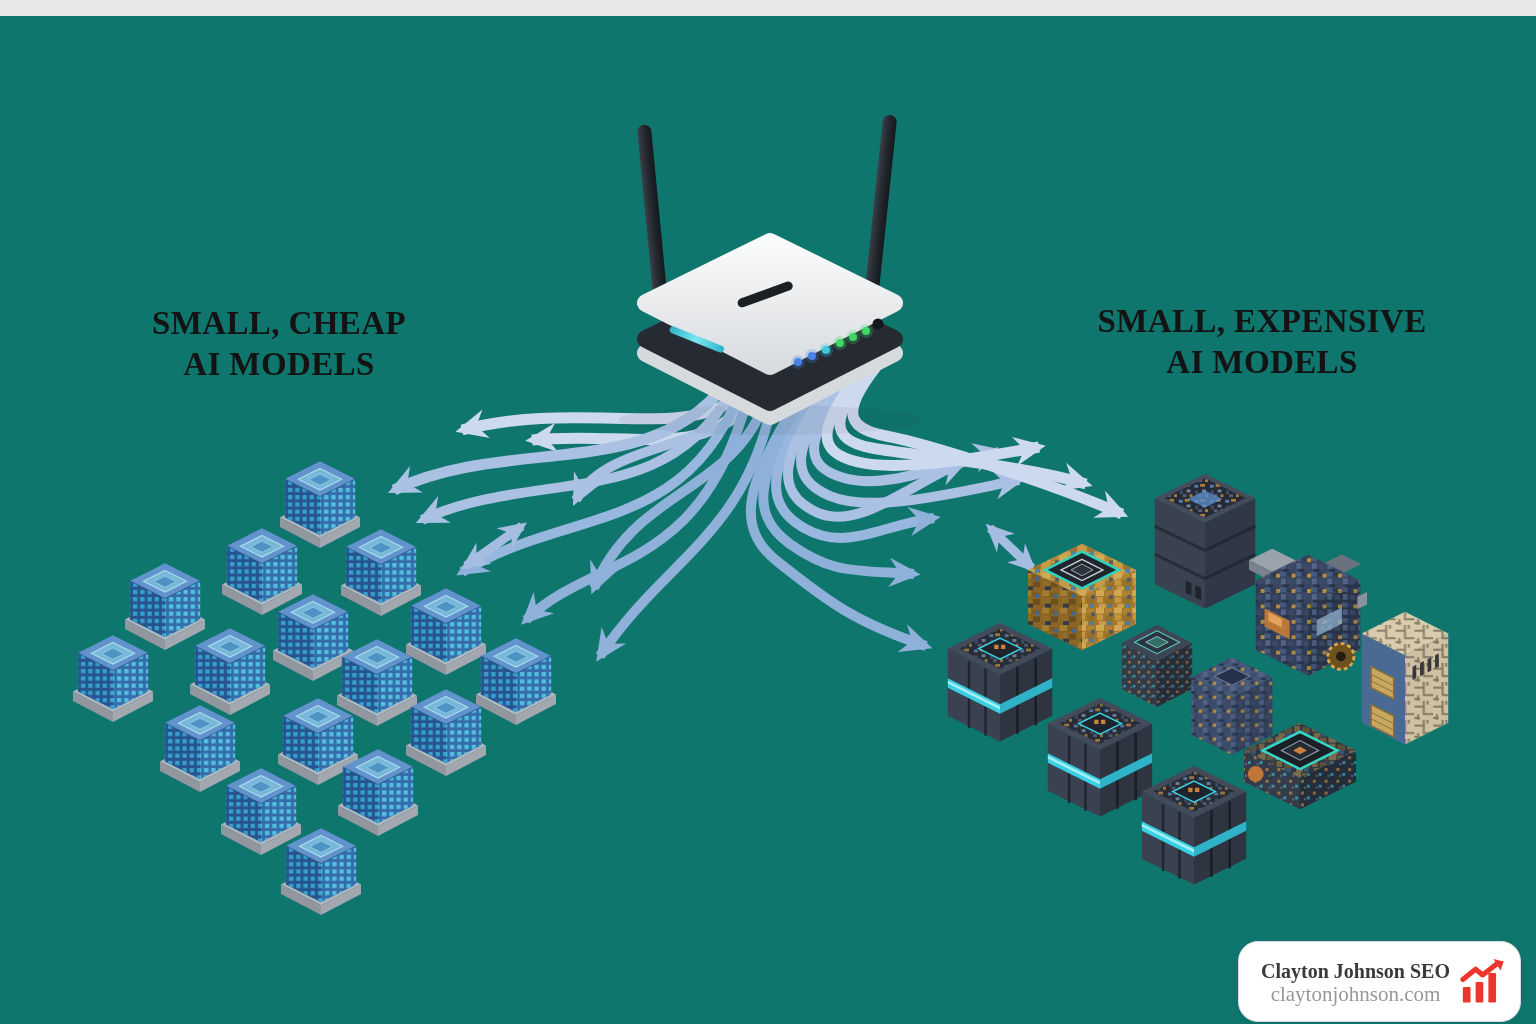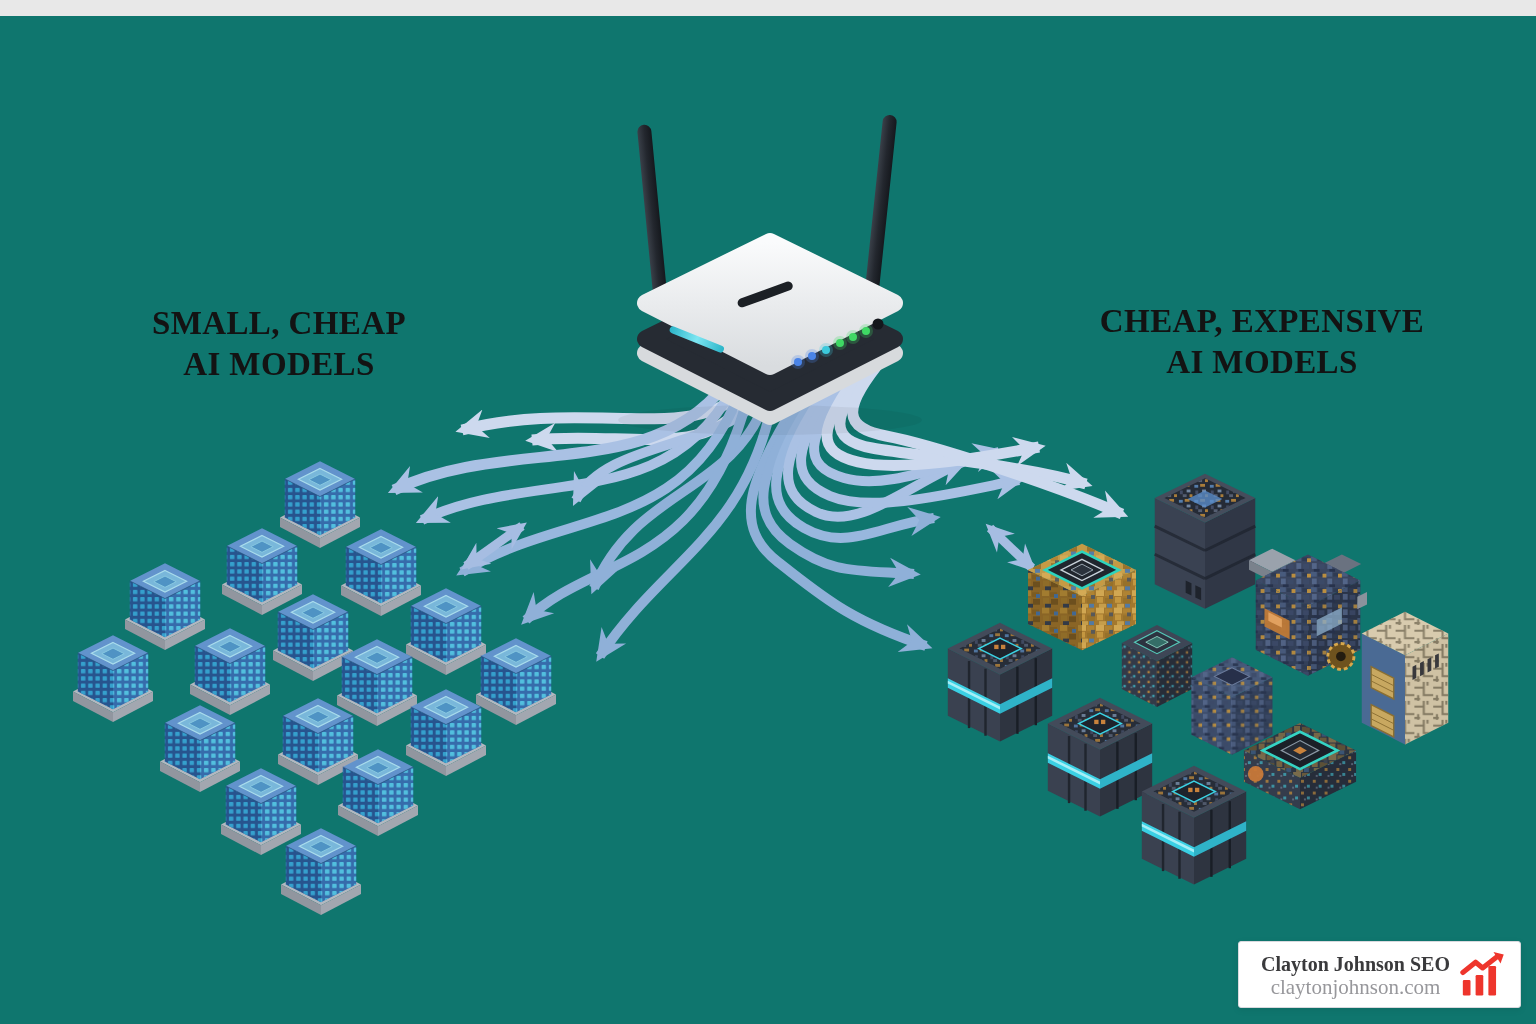--- a/index.html
+++ b/index.html
@@ -11,22 +11,22 @@
   svg.scene { position:absolute; left:0; top:0; width:1536px; height:1024px; display:block; }
   .side-label {
     position:absolute; text-align:center; font-weight:700;
     font-size:33px; line-height:41px; color:#131313; letter-spacing:.4px;
     white-space:nowrap;
   }
   #label-left  { left:118px;  top:287px; width:322px; }
   #label-right { left:1086px; top:285px; width:352px; }
   .side-label span { display:block; }
   .brand-card {
-    position:absolute; left:1238px; top:925px; width:283px; height:67px;
-    background:#ffffff; border:1px solid #d9d9de; border-radius:3px;
+    position:absolute; left:1238px; top:925px; width:283px; height:81px;
+    background:#ffffff; border:1px solid #d9d9de; border-radius:20px;
     box-shadow:0 2px 7px rgba(0,0,0,.08);
     display:flex; align-items:center; box-sizing:border-box;
     padding:0 16px 0 20px;
   }
   .brand-text { flex:1 1 auto; text-align:center; min-width:0; }
   .brand-title { font-size:20px; font-weight:700; color:#3a3a3c; line-height:26px; }
   .brand-url   { font-size:21px; color:#97979b; line-height:21px; }
   .brand-icon  { width:44px; height:46px; flex:0 0 auto; margin-left:8px; }
 </style>
 </head>
@@ -324,21 +324,21 @@
         <use href="#cube-chip" x="1240" y="703" width="120" height="102"></use>
         <use href="#cube-server" x="1136" y="744" width="116" height="136"></use>
       </g>
   </svg>
 
   <div class="side-label" id="label-left">
     <span>SMALL, CHEAP</span>
     <span>AI MODELS</span>
   </div>
   <div class="side-label" id="label-right">
-    <span>CHEAP, EXPENSIVE</span>
+    <span>SMALL, EXPENSIVE</span>
     <span>AI MODELS</span>
   </div>
 
   <div class="brand-card">
     <div class="brand-text">
       <div class="brand-title">Clayton Johnson SEO</div>
       <div class="brand-url">claytonjohnson.com</div>
     </div>
     <svg class="brand-icon" viewBox="0 0 34 36">
       <g fill="#ee352c">

